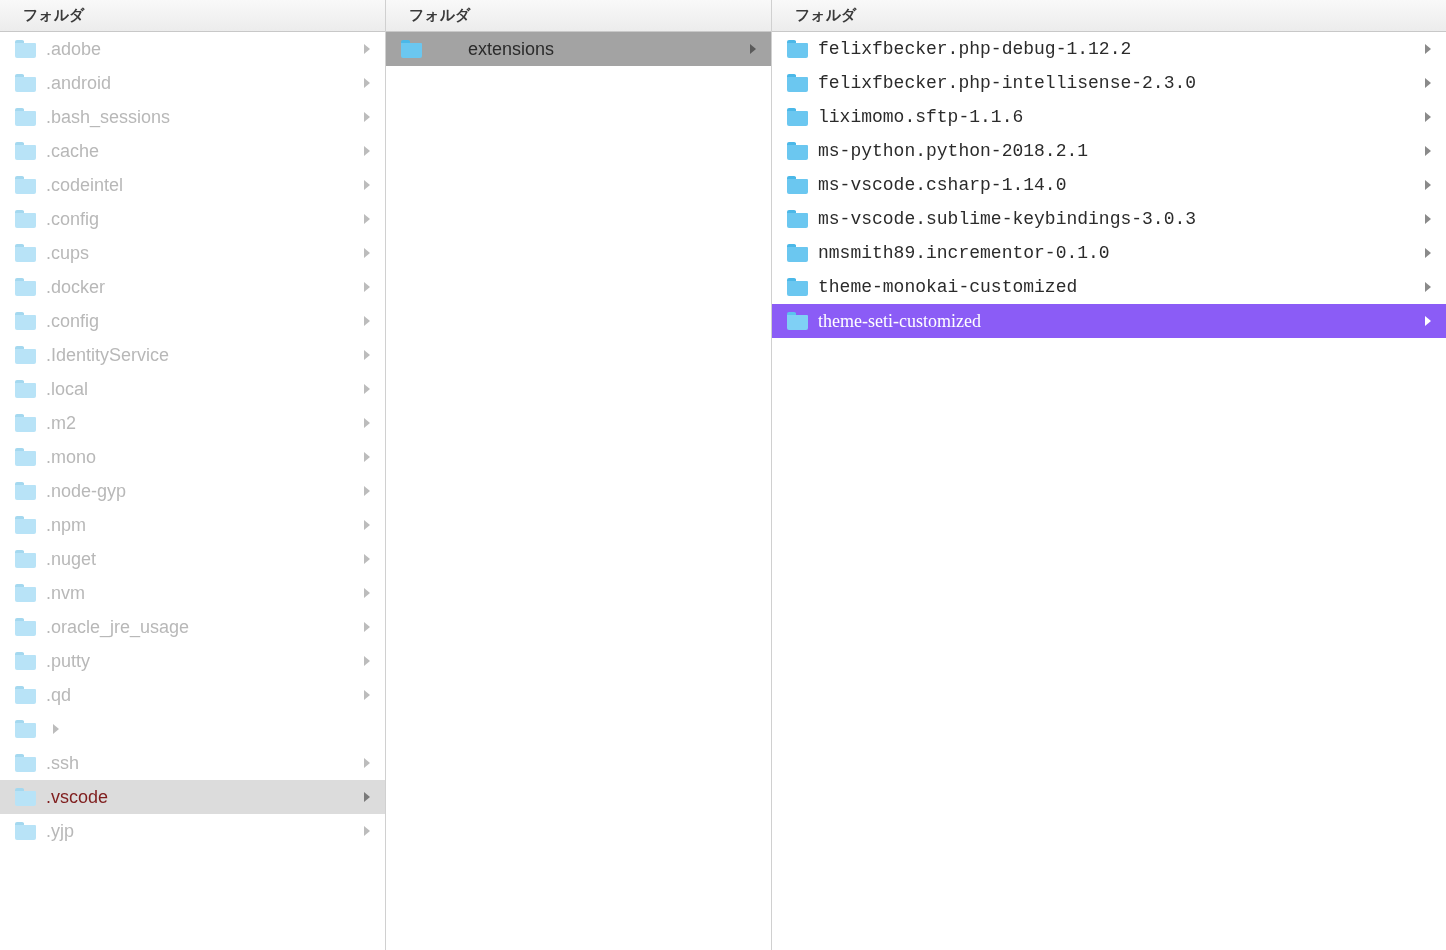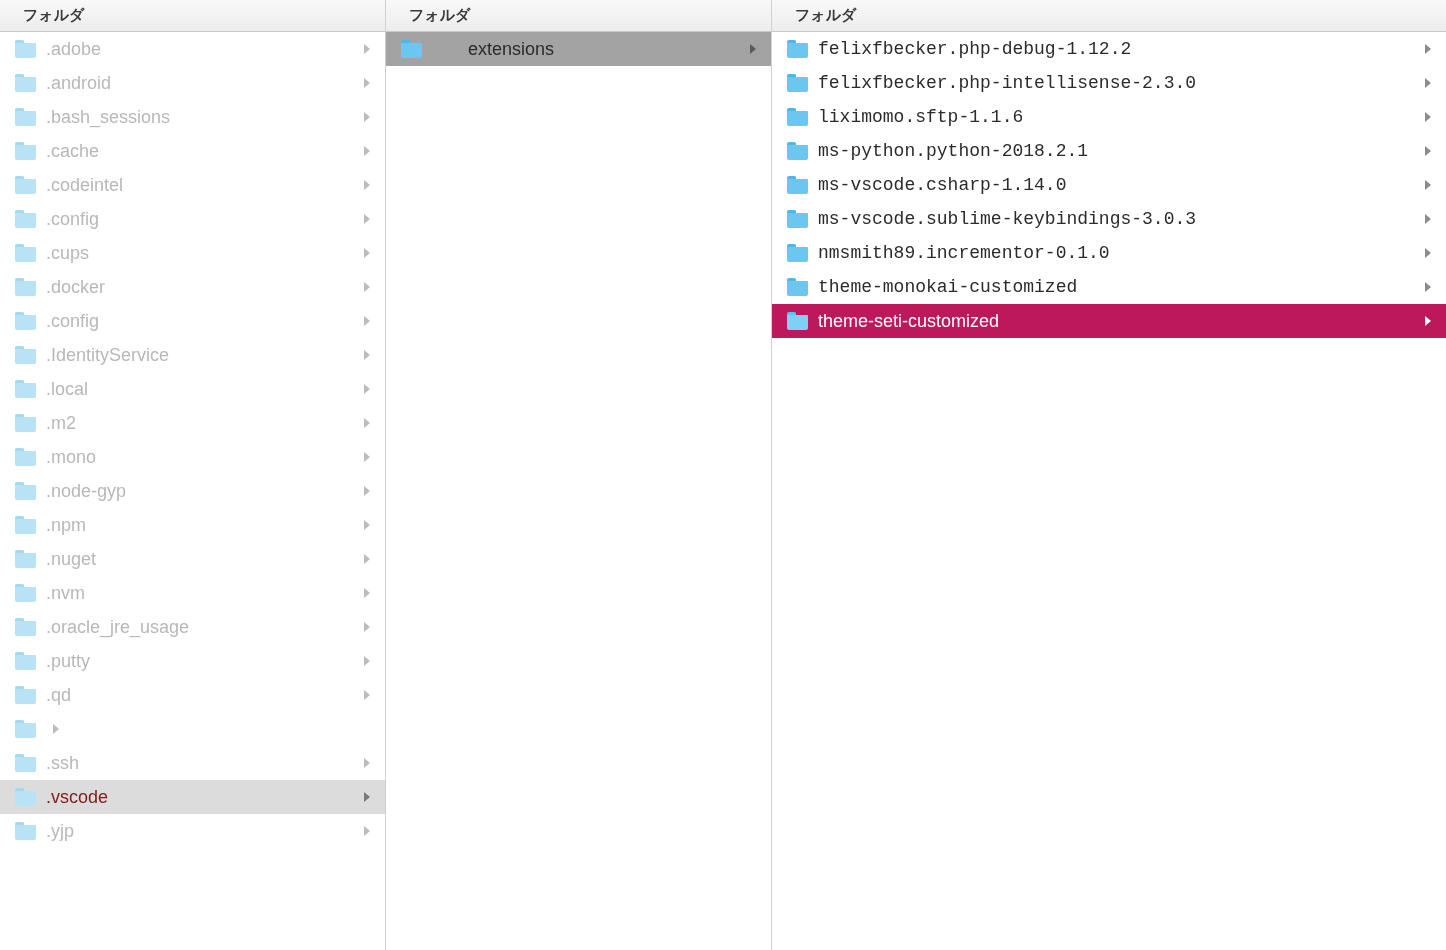--- a/index.html
+++ b/index.html
@@ -81,21 +81,22 @@
     .item.selected-inactive .chev-path { fill: #7a7a7a; }
     .item.browsed {
       background: #a3a3a3;
       gap: 36px;
     }
     .item.browsed .folder-icon-path { fill: #6bc7f0; }
     .item.browsed .folder-tab { fill: #4bb8e8; }
     .item.browsed .label { color: #2b2b2b; }
     .item.browsed .chev-path { fill: #5a5a5a; }
     .item.selected-active {
-      background: #be185d;
+      background: #8b5cf6;
+      font-family: Liberation Serif, serif;
     }
     .item.selected-active .folder-icon-path { fill: #7fd0f5; }
     .item.selected-active .folder-tab { fill: #5cc3ee; }
     .item.selected-active .label { color: #ffffff; }
     .item.selected-active .chev-path { fill: #ffffff; }
     
     .col1 .list::-webkit-scrollbar { width: 16px; }
     .col1 .list::-webkit-scrollbar-track { background: transparent; }
     .col1 .list::-webkit-scrollbar-thumb {
       background: #c0c0c0;

